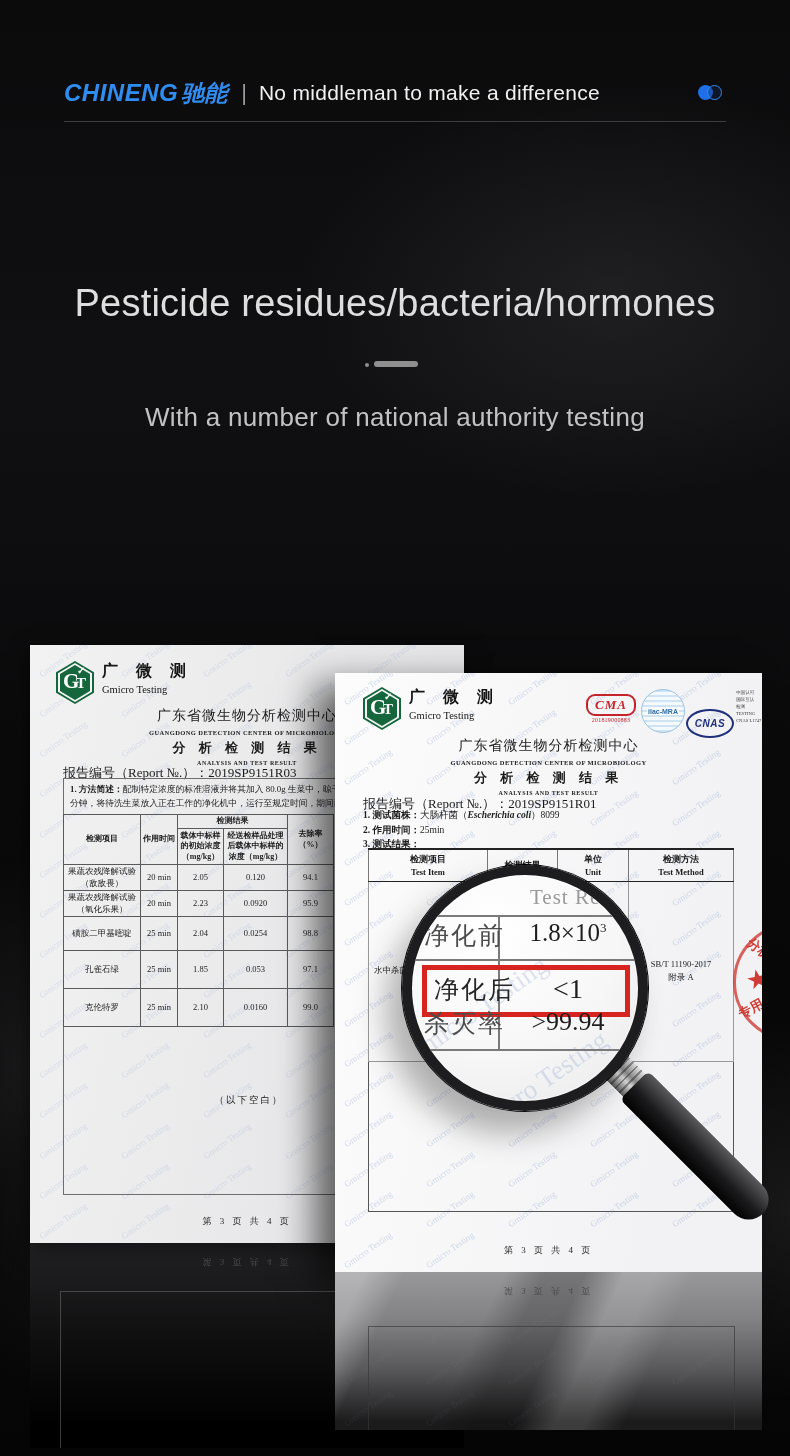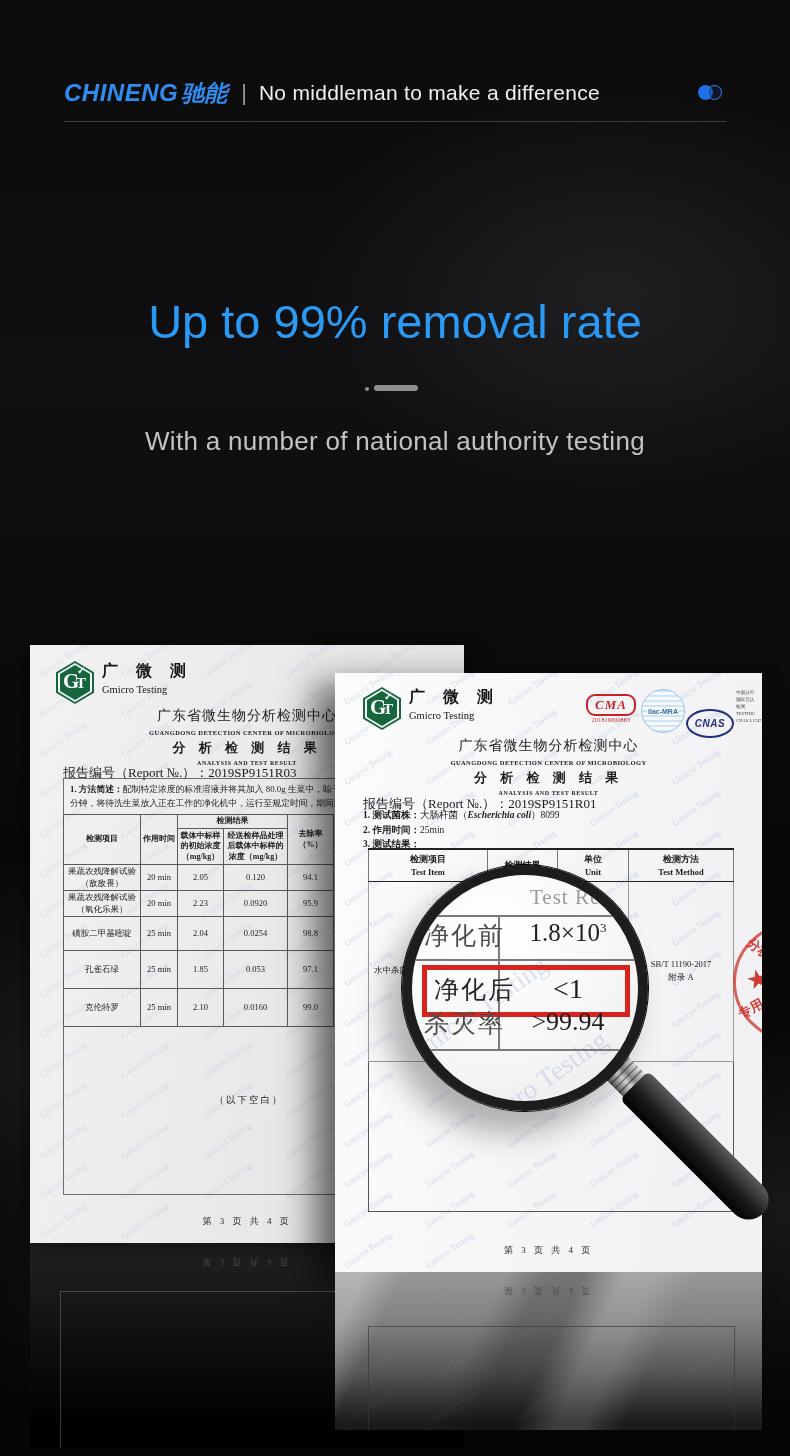--- a/index.html
+++ b/index.html
@@ -170,21 +170,21 @@
     <span class="sep">|</span>
     <span class="tagline">No middleman to make a difference</span>
     <span class="brandmark">
         <i class="c1"></i>
         <i class="c2"></i>
       </span>
   </div>
   <div class="toprule"></div>
 
   <div class="hero">
-    <h2>Up to 99% removal rate</h2>
+    <h1>Pesticide residues/bacteria/hormones</h1>
     <div class="hero-div">
         <span class="dot"></span>
         <span class="bar"></span>
       </div>
     <h3>With a number of national authority testing</h3>
   </div>
 
   <div class="lref">
     <div class="ftxt">第 3 页 共 4 页</div>
     <div class="box"></div>

